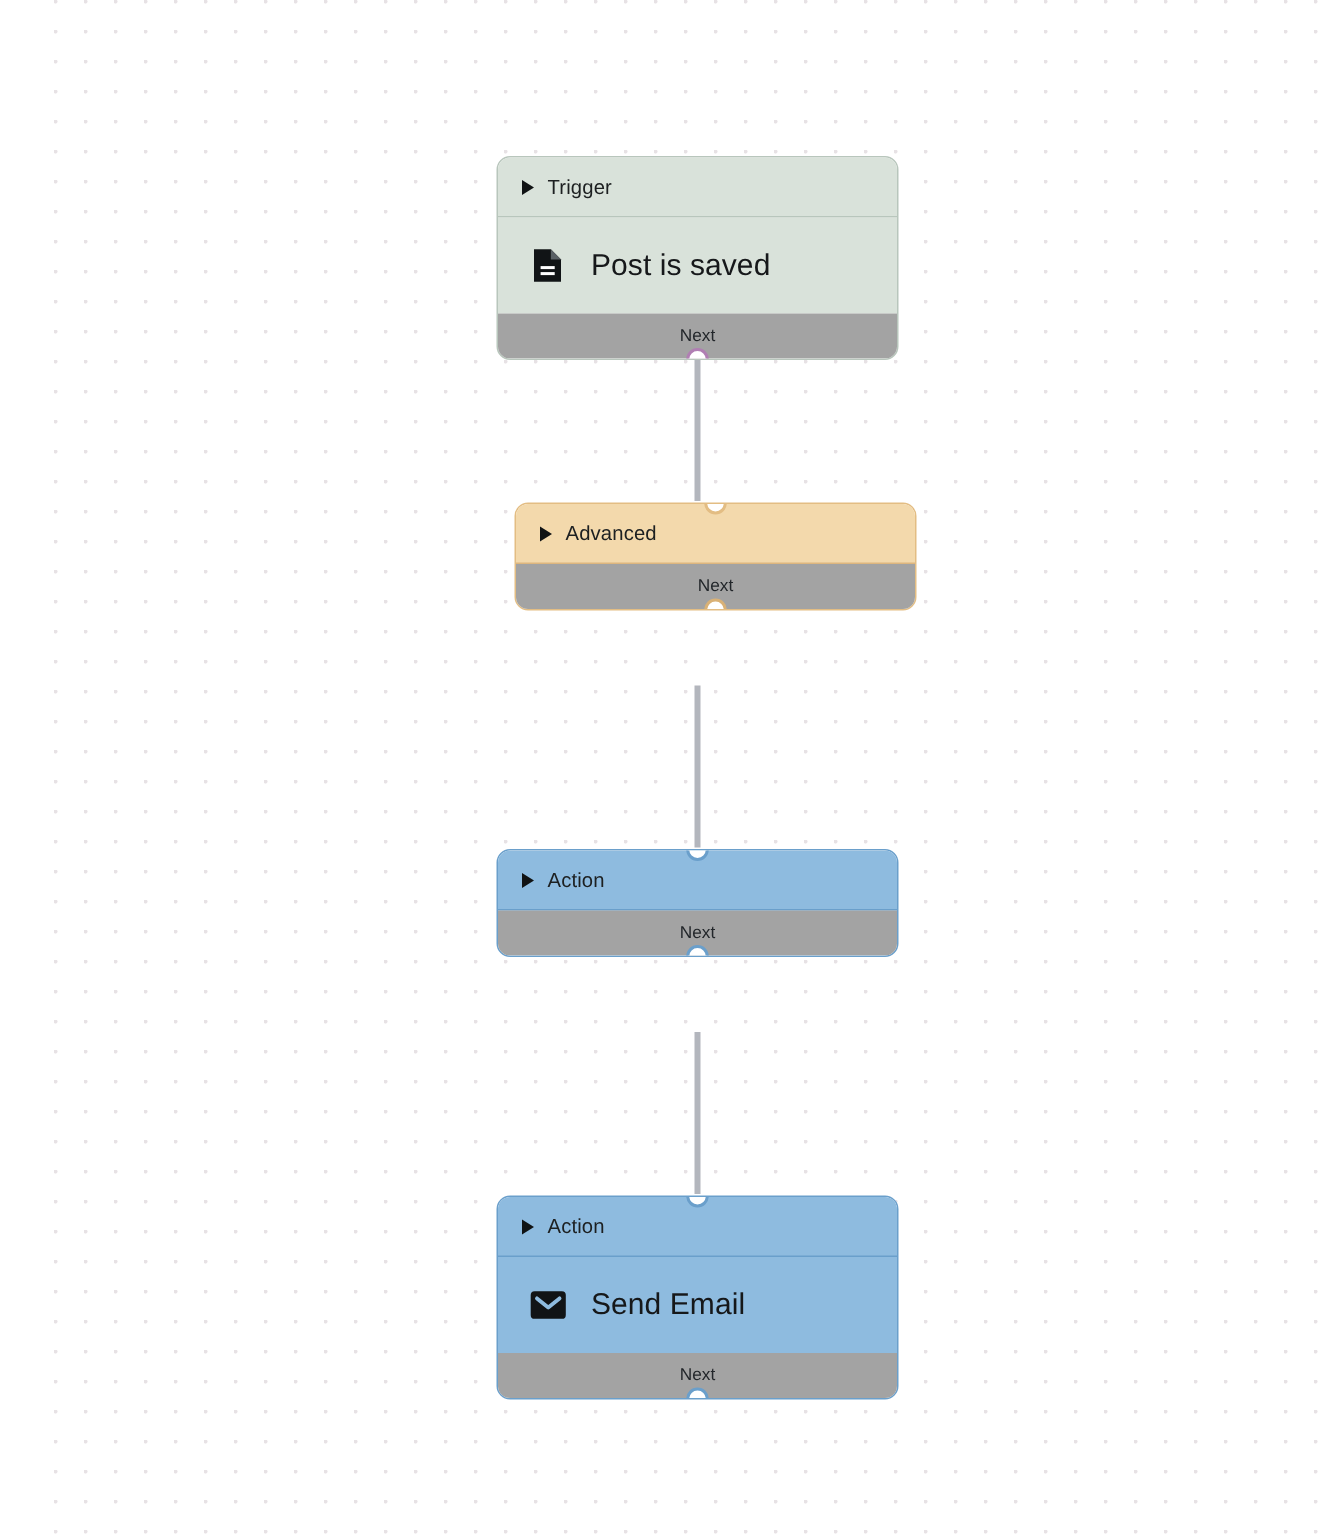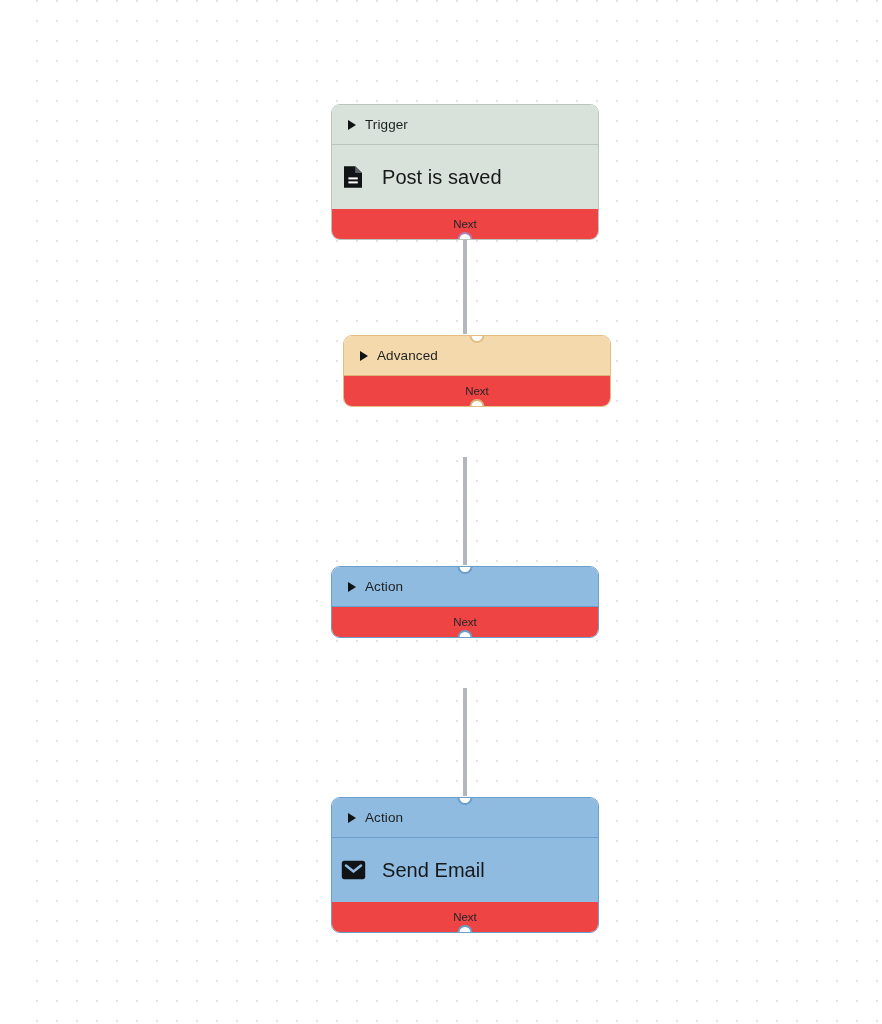--- a/index.html
+++ b/index.html
@@ -70,21 +70,21 @@
     border-top: 5.2px solid transparent;
     border-bottom: 5.2px solid transparent;
     border-left: 8px solid #101314;
     flex: none;
   }
 
   .node-body {
     height: 64px;
     display: flex;
     align-items: center;
-    padding-left: 8px;
+    padding-left: 20px;
     box-sizing: border-box;
   }
 
   .node-icon {
     width: 26px;
     height: 26px;
     flex: none;
     display: flex;
     align-items: center;
     justify-content: center;
@@ -93,21 +93,21 @@
 
   .node-label {
     font-size: 20px;
     color: #16181a;
     letter-spacing: 0.05px;
     white-space: nowrap;
   }
 
   .node-footer {
     height: 30px;
-    background: #ef4444;
+    background: #a3a3a3;
     display: flex;
     align-items: center;
     justify-content: center;
     font-size: 11.5px;
     color: #22262a;
   }
 
   
   .port {
     position: absolute;

